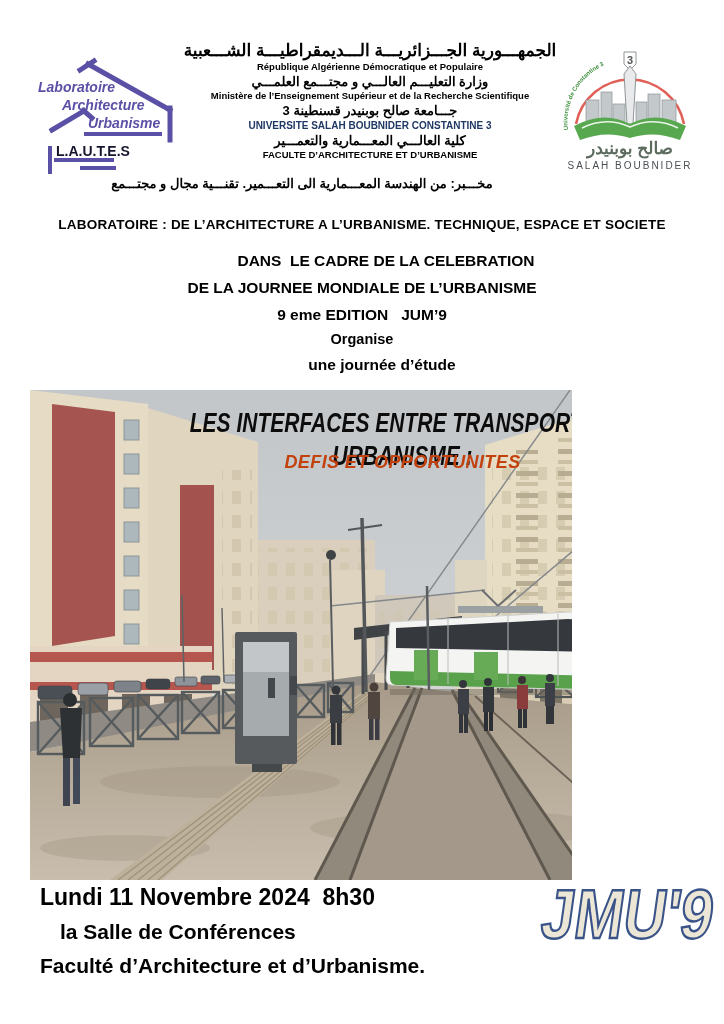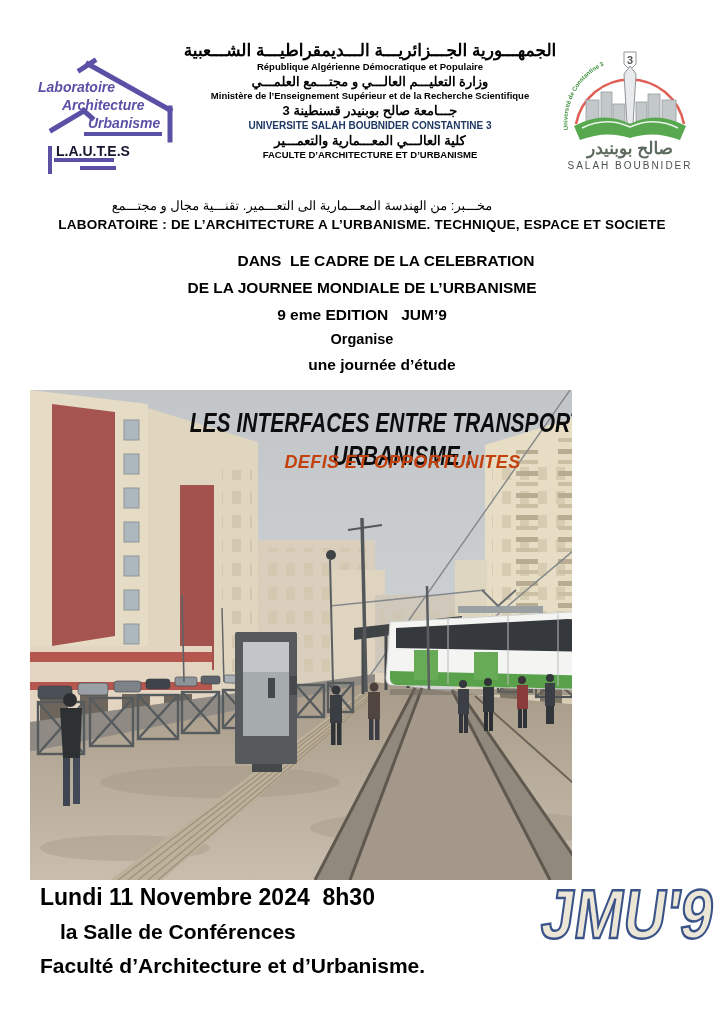--- a/index.html
+++ b/index.html
@@ -13,21 +13,21 @@
   .head-center{left:178px;top:40px;width:384px;text-align:center;line-height:1.25;}
   .ar-big{font-size:17px;font-weight:bold;direction:rtl;}
   .ar-med{font-size:13px;font-weight:bold;direction:rtl;margin-top:1px;}
   .fr-sm{font-size:9.5px;font-weight:bold;}
   .fr-navy{font-size:10px;font-weight:bold;color:#1f3864;}
 
   .lab-logo{left:26px;top:56px;width:152px;height:134px;}
   .uni-logo{left:560px;top:44px;width:140px;height:132px;}
 
   
-  .lab-ar{left:0;top:198px;width:604px;font-size:13px;font-weight:normal;direction:rtl;}
+  .lab-ar{left:0;top:176px;width:604px;font-size:13px;font-weight:bold;direction:rtl;}
   .lab-fr{left:0;top:217px;width:724px;font-size:13.5px;font-weight:bold;letter-spacing:.2px;}
   .ev1{left:0;top:252px;width:724px;font-size:15.5px;font-weight:bold;padding-left:24px;}
   .ev2{left:0;top:279px;width:724px;font-size:15.5px;font-weight:bold;}
   .ev3{left:0;top:306px;width:724px;font-size:15.5px;font-weight:bold;}
   .ev4{left:0;top:331px;width:724px;font-size:14.5px;font-weight:bold;}
   .ev5{left:0;top:356px;width:724px;font-size:15.5px;font-weight:bold;padding-left:20px;}
 
   
   .photo{left:30px;top:390px;width:542px;height:490px;overflow:hidden;font-style:italic;}
   .photo svg{display:block;}

